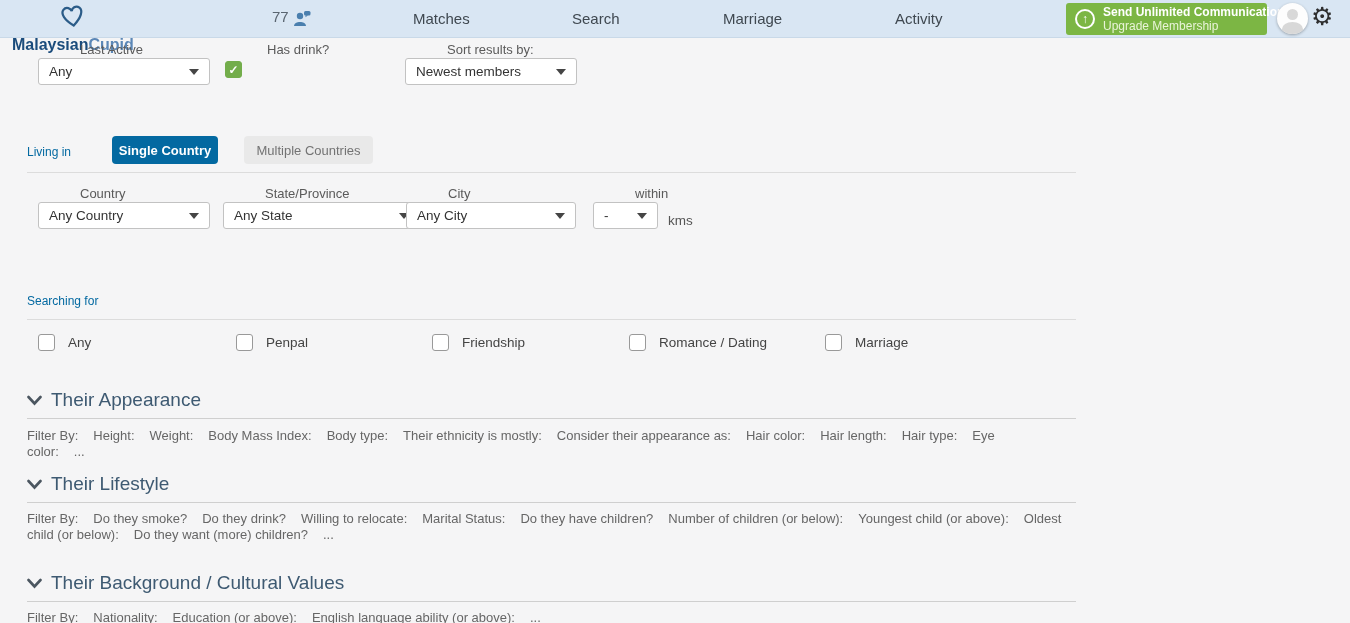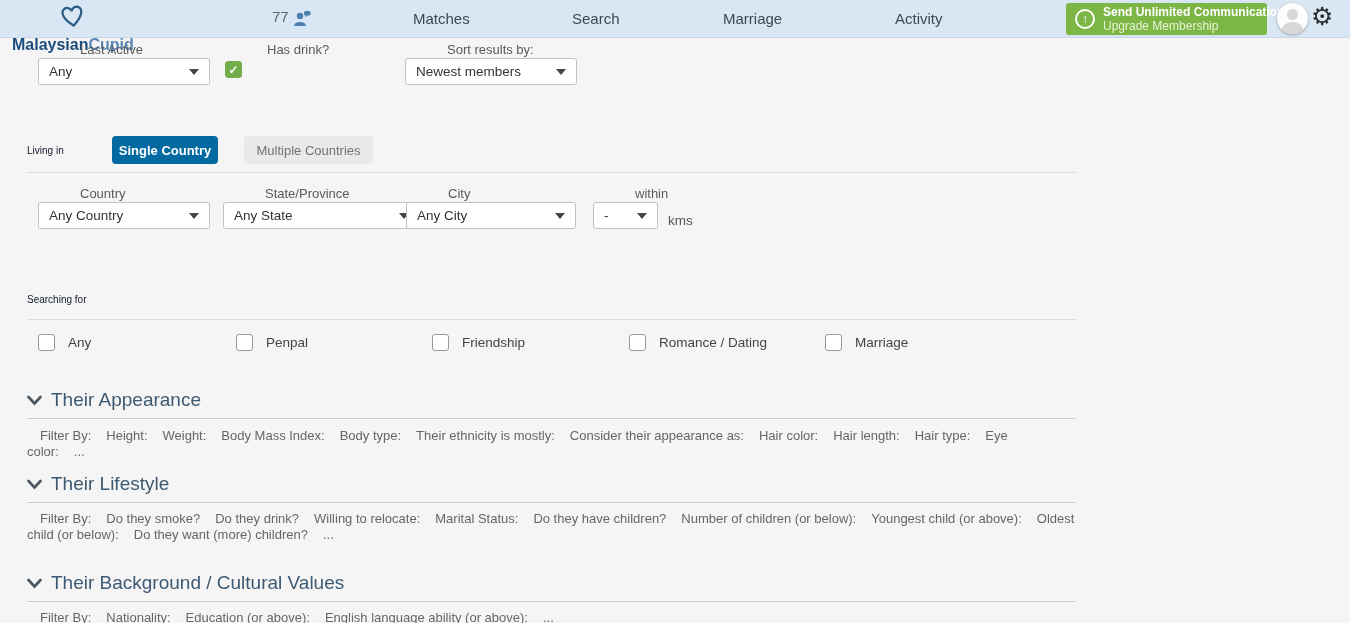--- a/index.html
+++ b/index.html
@@ -36,34 +36,34 @@
   .field-label { font-size:13px; color:#5a5a5a;margin-left:42px; }
   .select { height:27px; background:#fff; border:1px solid #c2c2c2; border-radius:3px;
     display:flex; align-items:center; justify-content:space-between; padding:0 10px;
     font-size:13.5px; color:#333; cursor:pointer; }
   .caret { width:0; height:0; border-left:5px solid transparent; border-right:5px solid transparent;
     border-top:6px solid #454545; }
   .checkbox { width:17px; height:17px; min-width:17px; background:#fff; border:1px solid #999;
     border-radius:3px; display:inline-block; cursor:pointer; }
   .checkbox.checked { background:#73ad4b; border-color:#73ad4b; color:#fff; font-size:12px;
     font-weight:bold; display:flex; align-items:center; justify-content:center; }
-  .section-label { font-size:10px; color:#0f172a; }
+  .section-label { font-size:12px; color:#0369a1; }
   .btn-toggle { height:28px; border-radius:4px; font-size:13px; display:flex; align-items:center;
     justify-content:center; cursor:pointer; }
   .btn-active { background:#0369a1; color:#fff; font-weight:bold; }
   .btn-inactive { background:#e9e9e9; color:#737373; }
   .hr { height:1px; background:#dcdcdc; left:0; width:1049px; }
   .hr-dark { background:#cfcfcf; }
   .check-item { display:flex; align-items:center; gap:13px; cursor:pointer; }
   .check-label { font-size:13.5px; color:#444; }
   .sec-heading { display:flex; align-items:center; gap:9px; cursor:pointer;
     font-size:19px; color:#3e5a72; }
   .filters { left:0; width:1049px; font-size:13px; color:#666; line-height:16px; }
   .filters span { margin-right:15px; cursor:pointer; }
-  .filters .fb-label { cursor:default;margin-left:13px; }
+  .filters .fb-label { cursor:default; }
   .kms { font-size:13.5px; color:#555; }
 </style>
 </head>
 <body>
 
 <div class="nav">
   <div class="brand">
     <span style="display:flex">
       <svg width="27" height="26" viewBox="0 0 24 23">
         <path d="M12 20 C4.5 14 1.8 8 4.8 5 C7.8 2 11.6 4.8 12 7.2 C12.4 4.8 16.2 2 19.2 5 C22.2 8 19.5 14 12 20 Z" fill="none" stroke="#2b5c88" stroke-width="2" stroke-linecap="round" transform="rotate(-8 12 12)"></path>

